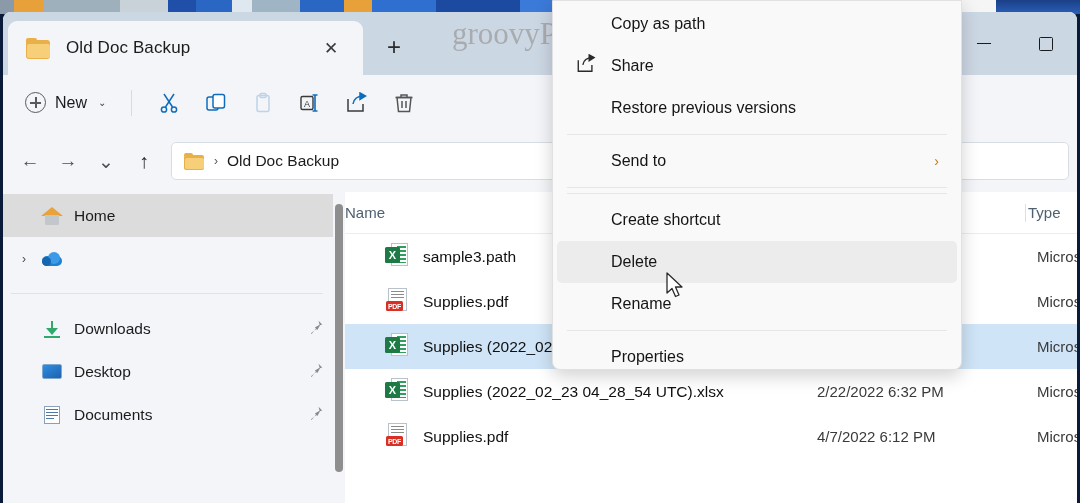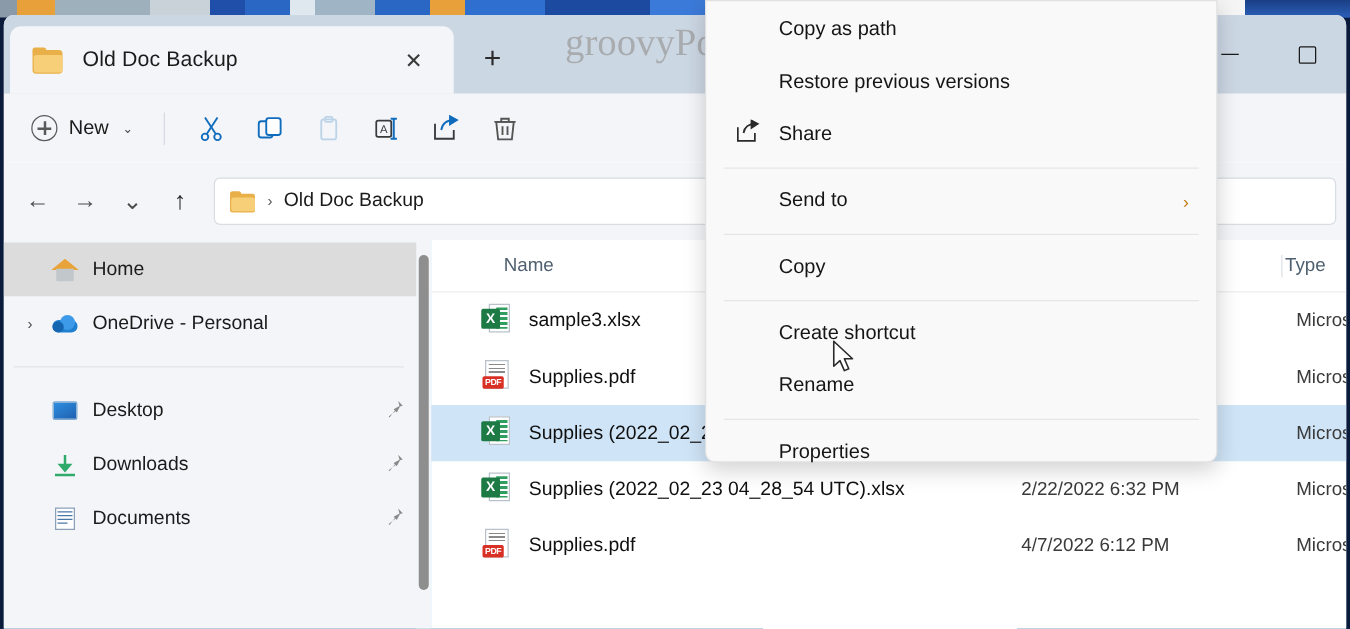--- a/index.html
+++ b/index.html
@@ -157,21 +157,21 @@
   .crumb-sep { color: #555; font-size: 12px; }
   .crumb-text { font-size: 15.5px; color: #1b1b1b; }
   .searchbox {
     position: absolute; right: 8px; top: 12px; width: 236px; height: 38px;
     background: #ffffff; border: 1px solid #d8dde4; border-radius: 5px;
     display: flex; align-items: center; padding-left: 12px; overflow: hidden;
   }
   .searchbox .ph { font-size: 15.5px; color: #6a6a6a; white-space: nowrap; margin-left: -88px; }
 
   
-  .body { display: flex; height: 311px; background: #7dd3fc; }
+  .body { display: flex; height: 311px; background: #4c1d95; }
 
   
   .sidebar {
     position: relative; width: 342px; background: #f3f5f8;
     padding-top: 2px;
   }
   .nav-item {
     height: 43px; display: flex; align-items: center; padding-left: 38px;
     position: relative; font-size: 15.5px; color: #1b1b1b;
   }
@@ -223,21 +223,21 @@
     position: absolute; left: 2px; top: 12px; width: 8px; height: 268px;
     background: #8e8e8e; border-radius: 4px;
   }
   .col-head {
     position: relative; height: 42px; display: flex; align-items: center;
     border-bottom: 1px solid #ebedf0;
   }
   .ch {
     font-size: 15px; color: #4f6070;
   }
-  .ch.name { margin-left: 58px; }
+  .ch.name { }
   .ch.date { position: absolute; left: 472px; }
   .ch.type { position: absolute; left: 683px; }
   .ch-div { position: absolute; width: 1px; height: 18px; background: #dde1e6; top: 12px; }
   .row {
     position: relative; height: 45px; display: flex; align-items: center;
   }
   .row.selected { background: #cfe4f7; }
   .fico { margin-left: 40px; width: 24px; height: 27px; position: relative; flex: 0 0 auto; }
   .fname { margin-left: 14px; font-size: 15.5px; color: #101010; white-space: nowrap; }
   .fdate { position: absolute; left: 472px; font-size: 15px; color: #3a3a3a; white-space: nowrap; }
@@ -253,21 +253,21 @@
   
   .pdf .sheet { position:absolute; left:3px; top:0; width:19px; height:23px; background:#fff; border:1px solid #b9c2ca;}
   .pdf .lines { position:absolute; left:6px; top:3px; width:13px; height:9px;
     background: repeating-linear-gradient(180deg,#8a8a8a 0 1px,#fff 1px 3px);}
   .pdf .badge { position:absolute; left:1px; top:13px; width:17px; height:10px; background:#d93025; border-radius:1.5px;
     color:#fff; font-size:7px; font-weight:bold; display:flex; align-items:center; justify-content:center;
     font-family:"Liberation Sans",sans-serif; letter-spacing:-.3px;}
 
   
   .ctxmenu {
-    position: absolute; left: 564px; top: 0px; width: 410px; height: 370px;
+    position: absolute; left: 552px; top: 0px; width: 410px; height: 370px;
     background: #f9f9f9; border: 1px solid #e1e1e1;
     border-radius: 0 0 8px 8px;
     box-shadow: 0 6px 18px rgba(0,0,0,.18);
     z-index: 50; padding-top: 2px;
   }
   .mi {
     position: relative; height: 42px; display: flex; align-items: center;
     padding-left: 54px; font-size: 16px; color: #151515; margin: 0 4px;
     border-radius: 5px;
   }
@@ -403,52 +403,51 @@
           <span class="nav-label">Home</span>
         </div>
 
         <div class="nav-item">
           <span class="exp">›</span>
           <div class="nav-ico ico-cloud">
             <div class="c1"></div>
               <div class="c2"></div>
               <div class="c3"></div>
           </div>
-          <span class="nav-label">OneDrive - Personal</span>
         </div>
 
         <div class="side-sep"></div>
+
+        <div class="nav-item">
+          <div class="nav-ico ico-dl">
+            <div class="shaft"></div>
+              <div class="head"></div>
+              <div class="line"></div>
+          </div>
+          <span class="nav-label">Downloads</span>
+          <span class="pin">
+            <svg width="14" height="15" viewBox="0 0 14 15" fill="#8a8a8a">
+                <path d="M9.5.8 13.2 4.5 11 5.2 8.4 9.9 6.9 8.4 2.6 13.9 1.9 13.2 7.4 8.9 5.9 7.4 10.6 4.8z"></path>
+              </svg>
+          </span>
+        </div>
 
         <div class="nav-item">
           <div class="nav-ico ico-desk">
               <div class="scr"></div>
             </div>
           <span class="nav-label">Desktop</span>
           <span class="pin">
             <svg width="14" height="15" viewBox="0 0 14 15" fill="#8a8a8a">
                 <path d="M9.5.8 13.2 4.5 11 5.2 8.4 9.9 6.9 8.4 2.6 13.9 1.9 13.2 7.4 8.9 5.9 7.4 10.6 4.8z"></path>
               </svg>
           </span>
         </div>
 
         <div class="nav-item">
-          <div class="nav-ico ico-dl">
-            <div class="shaft"></div>
-              <div class="head"></div>
-              <div class="line"></div>
-          </div>
-          <span class="nav-label">Downloads</span>
-          <span class="pin">
-            <svg width="14" height="15" viewBox="0 0 14 15" fill="#8a8a8a">
-                <path d="M9.5.8 13.2 4.5 11 5.2 8.4 9.9 6.9 8.4 2.6 13.9 1.9 13.2 7.4 8.9 5.9 7.4 10.6 4.8z"></path>
-              </svg>
-          </span>
-        </div>
-
-        <div class="nav-item">
           <div class="nav-ico ico-doc">
             <div class="pg"></div>
             <div class="bar" style="top:4px"></div>
               <div class="bar" style="top:7px"></div>
             <div class="bar" style="top:10px"></div>
               <div class="bar" style="top:13px;width:8px"></div>
           </div>
           <span class="nav-label">Documents</span>
           <span class="pin">
             <svg width="14" height="15" viewBox="0 0 14 15" fill="#8a8a8a">
@@ -471,21 +470,21 @@
           <span class="ch-div" style="left:680px"></span>
           <span class="ch type">Type</span>
         </div>
 
         <div class="row">
           <div class="fico xl">
             <div class="sheet"></div>
               <div class="lines"></div>
               <div class="sq">X</div>
           </div>
-          <span class="fname">sample3.xlsx</span>
+          <span class="fname">sample3.path</span>
           <span class="fdate">2/22/2022 6:32 PM</span>
           <span class="ftype">Microsoft Excel W</span>
         </div>
 
         <div class="row">
           <div class="fico pdf">
             <div class="sheet"></div>
               <div class="lines"></div>
               <div class="badge">PDF</div>
           </div>
@@ -532,54 +531,54 @@
 
   <div class="watermark">groovyPost.com</div>
 
   <div class="ctxmenu">
 
     <div class="mi">
       <span>Copy as path</span>
     </div>
 
     <div class="mi">
-      <span>Restore previous versions</span>
-    </div>
-
-    <div class="mi">
       <span class="mico">
         <svg width="22" height="20" viewBox="0 0 23 22" fill="none" stroke="#2a2a2a" stroke-width="1.5">
           <path d="M3 7 L3 19 L18 19 L18 12"></path>
           <path d="M8 12 C9 6 13 4 18.5 4"></path>
           <path d="M15 1 L20.5 4 L15 7.5 Z" fill="#2a2a2a"></path>
         </svg>
       </span>
       <span>Share</span>
     </div>
 
+    <div class="mi">
+      <span>Restore previous versions</span>
+    </div>
+
     <div class="m-sep"></div>
 
     <div class="mi">
       <span>Send to</span>
       <span class="submenu-arrow">›</span>
     </div>
 
     <div class="m-sep"></div>
 
 
-    <div class="mi">
-      <span>Copy</span>
-    </div>
 
     <div class="m-sep"></div>
 
     <div class="mi">
       <span>Create shortcut</span>
     </div>
 
+    <div class="mi hover">
+      <span>Delete</span>
+    </div>
 
     <div class="mi">
       <span>Rename</span>
     </div>
 
     <div class="m-sep"></div>
 
     <div class="mi">
       <span>Properties</span>
     </div>

